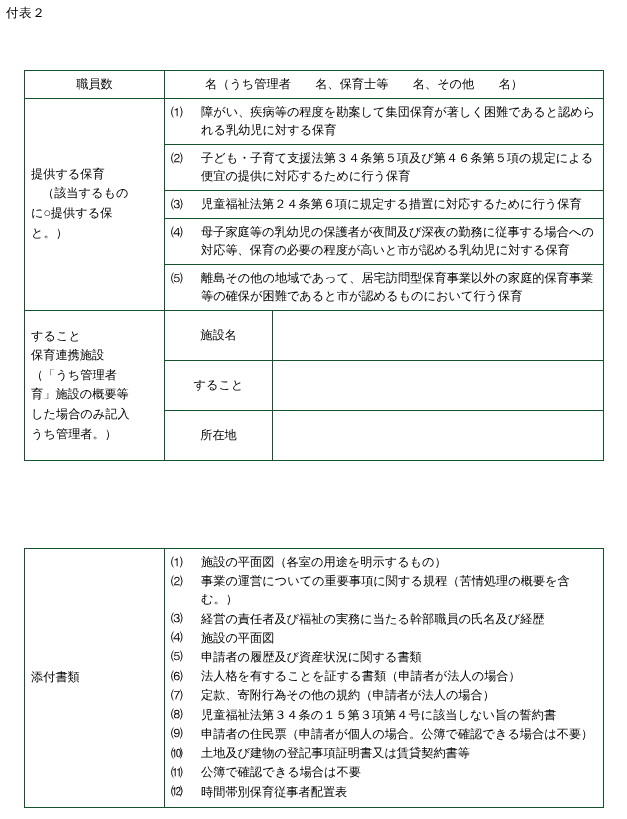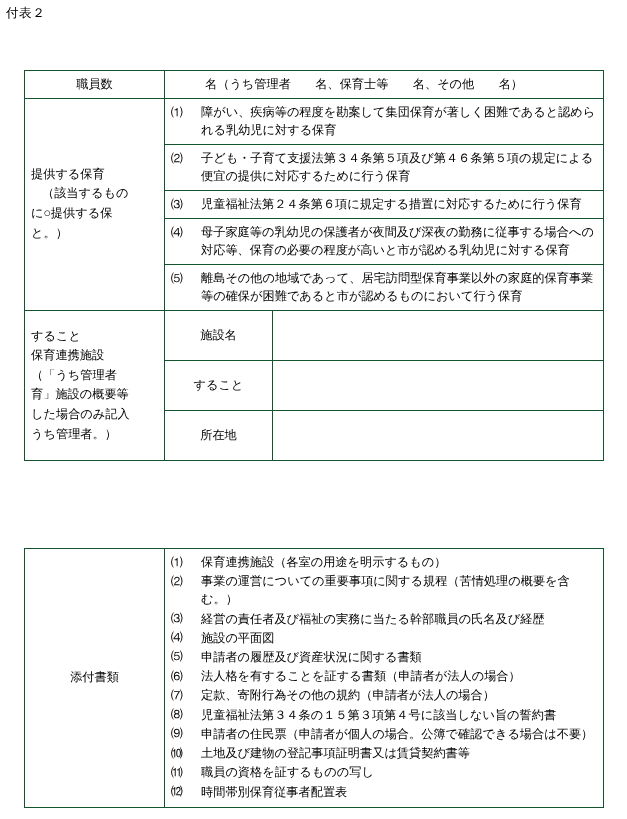--- a/index.html
+++ b/index.html
@@ -98,21 +98,20 @@
   .item-text {
     flex: 1 1 auto;
     text-indent: 0;
   }
   .label-block {
     line-height: 1.6;
   }
   .label-block .l1 { display: block; }
   .label-block .l2 { display: block; text-indent: 0.9em; font-family: Liberation Mono, monospace; }
   .attach-label {
-    text-align: center;
     vertical-align: middle !important;
   }
   .attach-list {
     padding: 5px 6px 6px 6px;
   }
   .attach-list .item-row {
     margin-bottom: 1.2px;
   }
 </style>
 </head>
@@ -216,21 +215,21 @@
     <colgroup>
       <col class="col-label">
       <col>
     </colgroup>
     <tbody>
       <tr>
         <td class="attach-label">添付書類</td>
         <td class="attach-list">
           <div class="item-row">
             <span class="item-num">⑴</span>
-            <span class="item-text">保育連携施設（各室の用途を明示するもの）</span>
+            <span class="item-text">施設の平面図（各室の用途を明示するもの）</span>
           </div>
           <div class="item-row">
             <span class="item-num">⑵</span>
             <span class="item-text">事業の運営についての重要事項に関する規程（苦情処理の概要を含む。）</span>
           </div>
           <div class="item-row">
             <span class="item-num">⑶</span>
             <span class="item-text">経営の責任者及び福祉の実務に当たる幹部職員の氏名及び経歴</span>
           </div>
           <div class="item-row">
@@ -256,21 +255,21 @@
           <div class="item-row">
             <span class="item-num">⑼</span>
             <span class="item-text">申請者の住民票（申請者が個人の場合。公簿で確認できる場合は不要）</span>
           </div>
           <div class="item-row">
             <span class="item-num">⑽</span>
             <span class="item-text">土地及び建物の登記事項証明書又は賃貸契約書等</span>
           </div>
           <div class="item-row">
             <span class="item-num">⑾</span>
-            <span class="item-text">職員の資格を証するものの写し</span>
+            <span class="item-text">公簿で確認できる場合は不要</span>
           </div>
           <div class="item-row">
             <span class="item-num">⑿</span>
             <span class="item-text">時間帯別保育従事者配置表</span>
           </div>
         </td>
       </tr>
     </tbody>
   </table>
 

